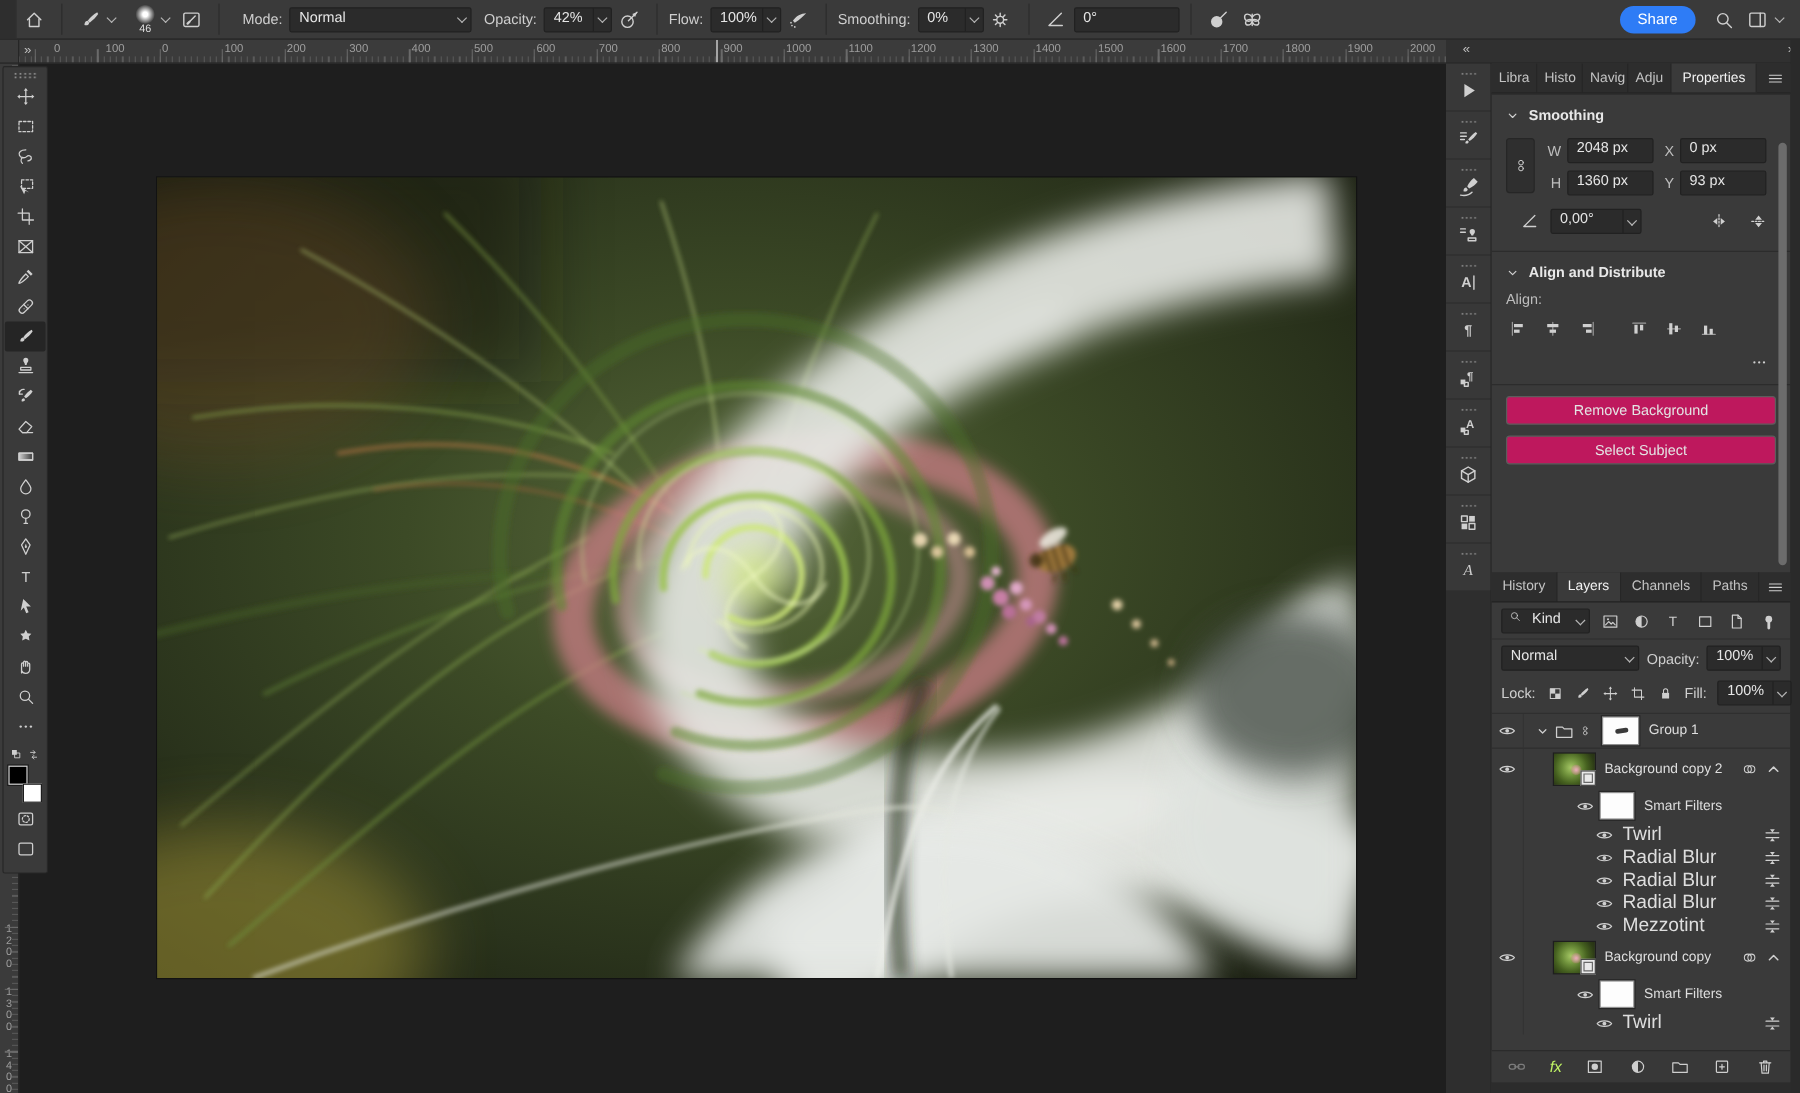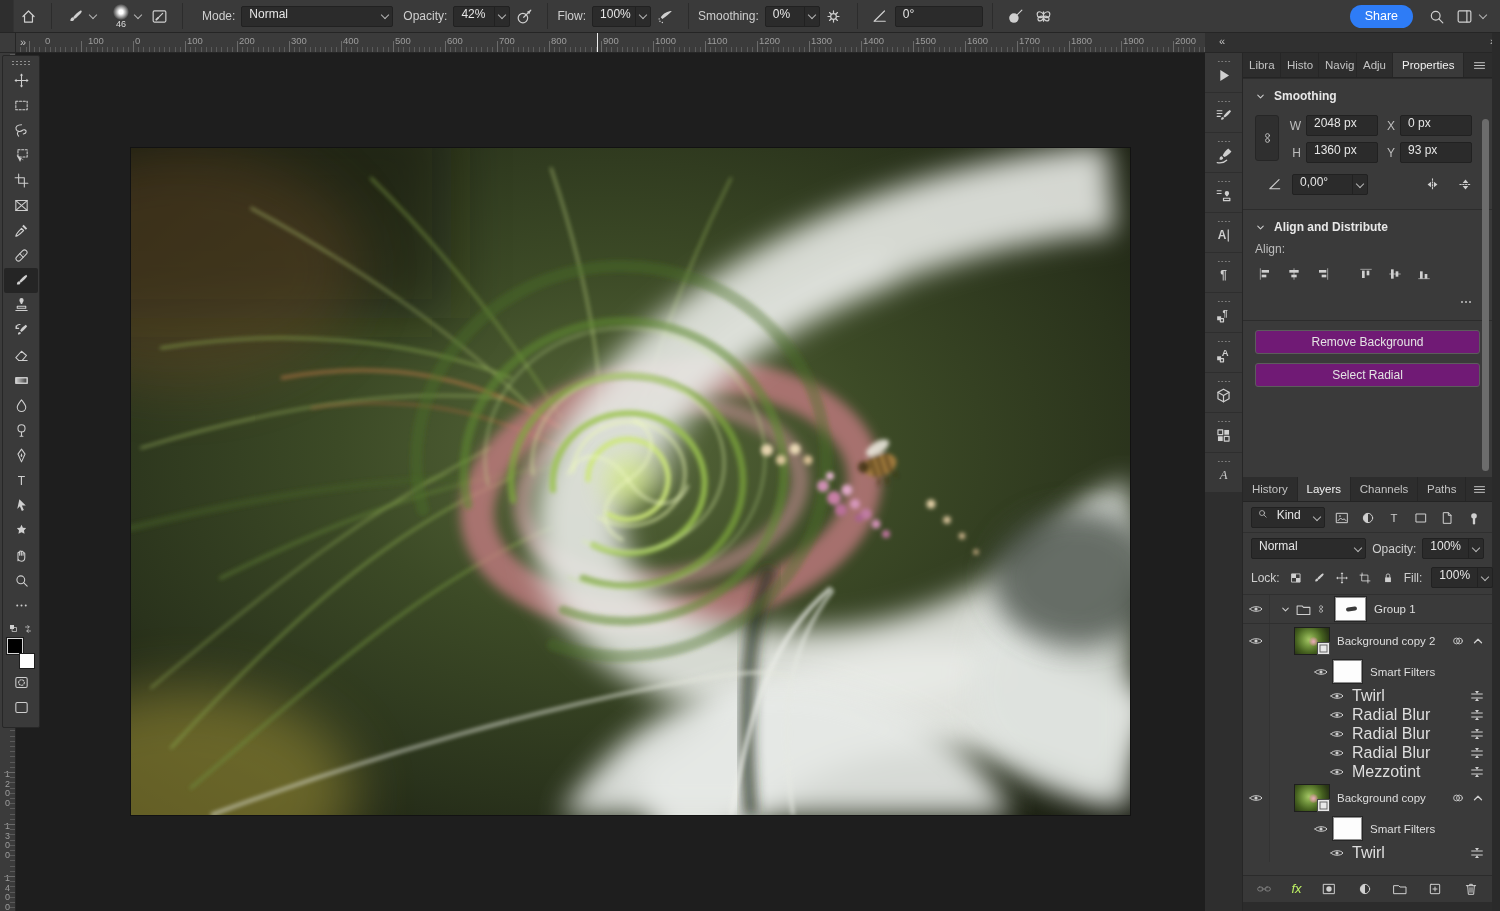--- a/index.html
+++ b/index.html
@@ -111,21 +111,21 @@
   .tfang{display:flex;align-items:center;gap:8px;margin:11px 0 2px 12px;}
   .tfang .aic{width:17px;height:17px;}
   .flips{margin-left:auto;display:flex;gap:16px;padding-right:6px;}
   .flips svg{width:17px;height:17px;}
   .alabel{color:#bdbdbd;padding:6px 0 2px;}
   .alrow{display:flex;gap:13px;padding:8px 0 0 2px;}
   .alrow svg{width:16px;height:16px;}
   .alrow .gapl{margin-left:14px;}
   .dots3{display:flex;justify-content:flex-end;padding:12px 6px 10px 0;}
   .dots3 svg{width:16px;height:16px;}
-  .qbtn{height:24px;border:1px solid #5c5c5c;border-radius:3px;background:#701a75;color:#e4e4e4;
+  .qbtn{height:24px;border:1px solid #5c5c5c;border-radius:3px;background:#be185d;color:#e4e4e4;
         display:flex;align-items:center;justify-content:center;margin-top:9px;font-size:12px;}
   .sbar{position:absolute;right:3px;top:66px;width:7px;height:352px;background:#6c6c6c;border-radius:4px;}
 
   .layers{flex:1;background:#3a3a3a;display:flex;flex-direction:column;position:relative;}
   .filterrow{display:flex;align-items:center;gap:6px;padding:5px 8px 4px;border-bottom:1px solid #2f2f2f;}
   .kind{width:80px;justify-content:space-between;}
   .kind svg{width:11px;height:11px;margin-left:5px;}
   .kind .val{padding:0 3px;}
   .ficon{width:22px;height:20px;display:flex;align-items:center;justify-content:center;}
   .ficon svg{width:16px;height:16px;}
@@ -953,21 +953,21 @@
                 <circle cx="18" cy="12" r="1.4" fill="#cfcfcf" stroke="none"></circle>
               </svg>
             </span>
           </div>
         <div class="divl"></div>
 
         <div class="qbtn">
             <span>Remove Background</span>
           </div>
         <div class="qbtn">
-            <span>Select Radial</span>
+            <span>Select Subject</span>
           </div>
       </div>
       <div class="sbar"></div>
     </div>
 
     <div class="layers">
       <div class="tabbar">
         <span class="tab">History</span>
         <span class="tab active">Layers</span>
         <span class="tab">Channels</span>

